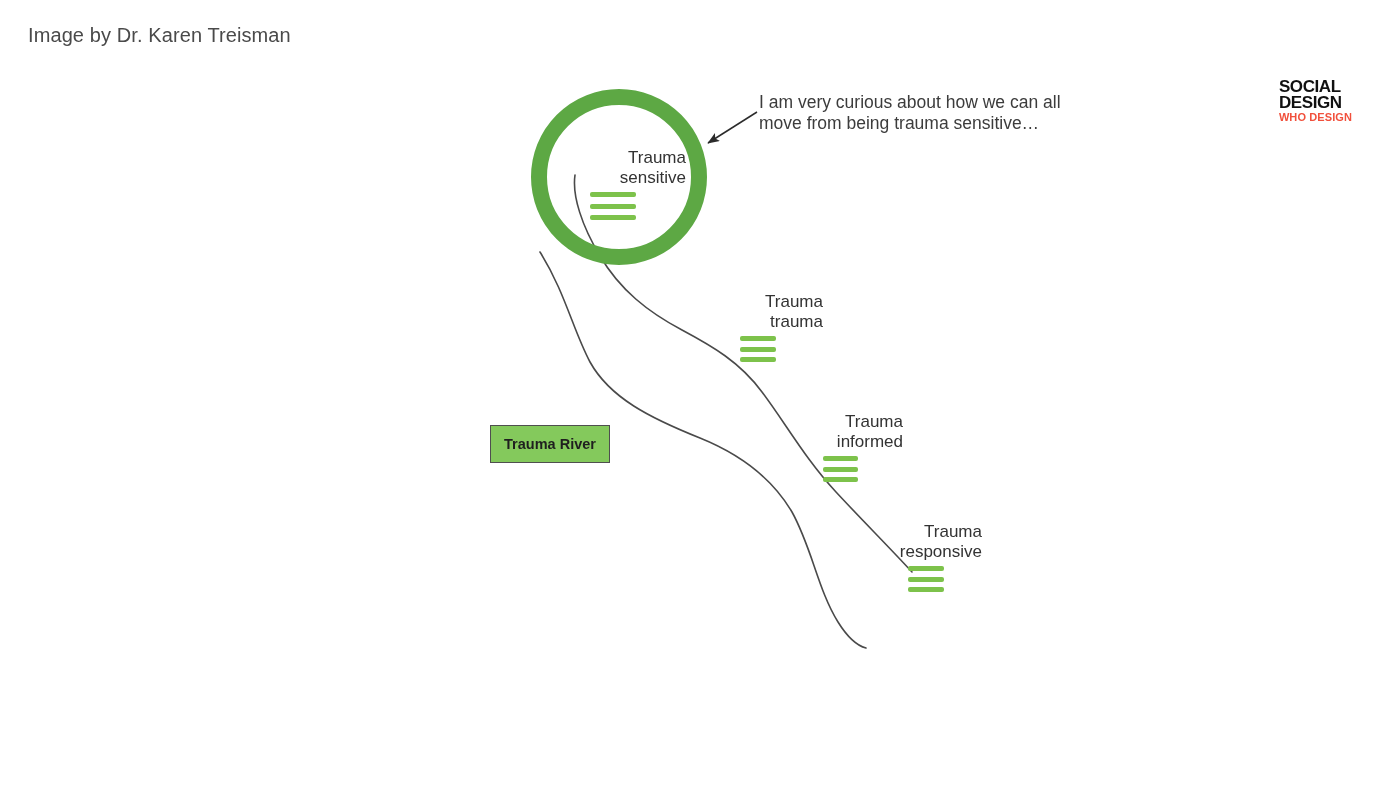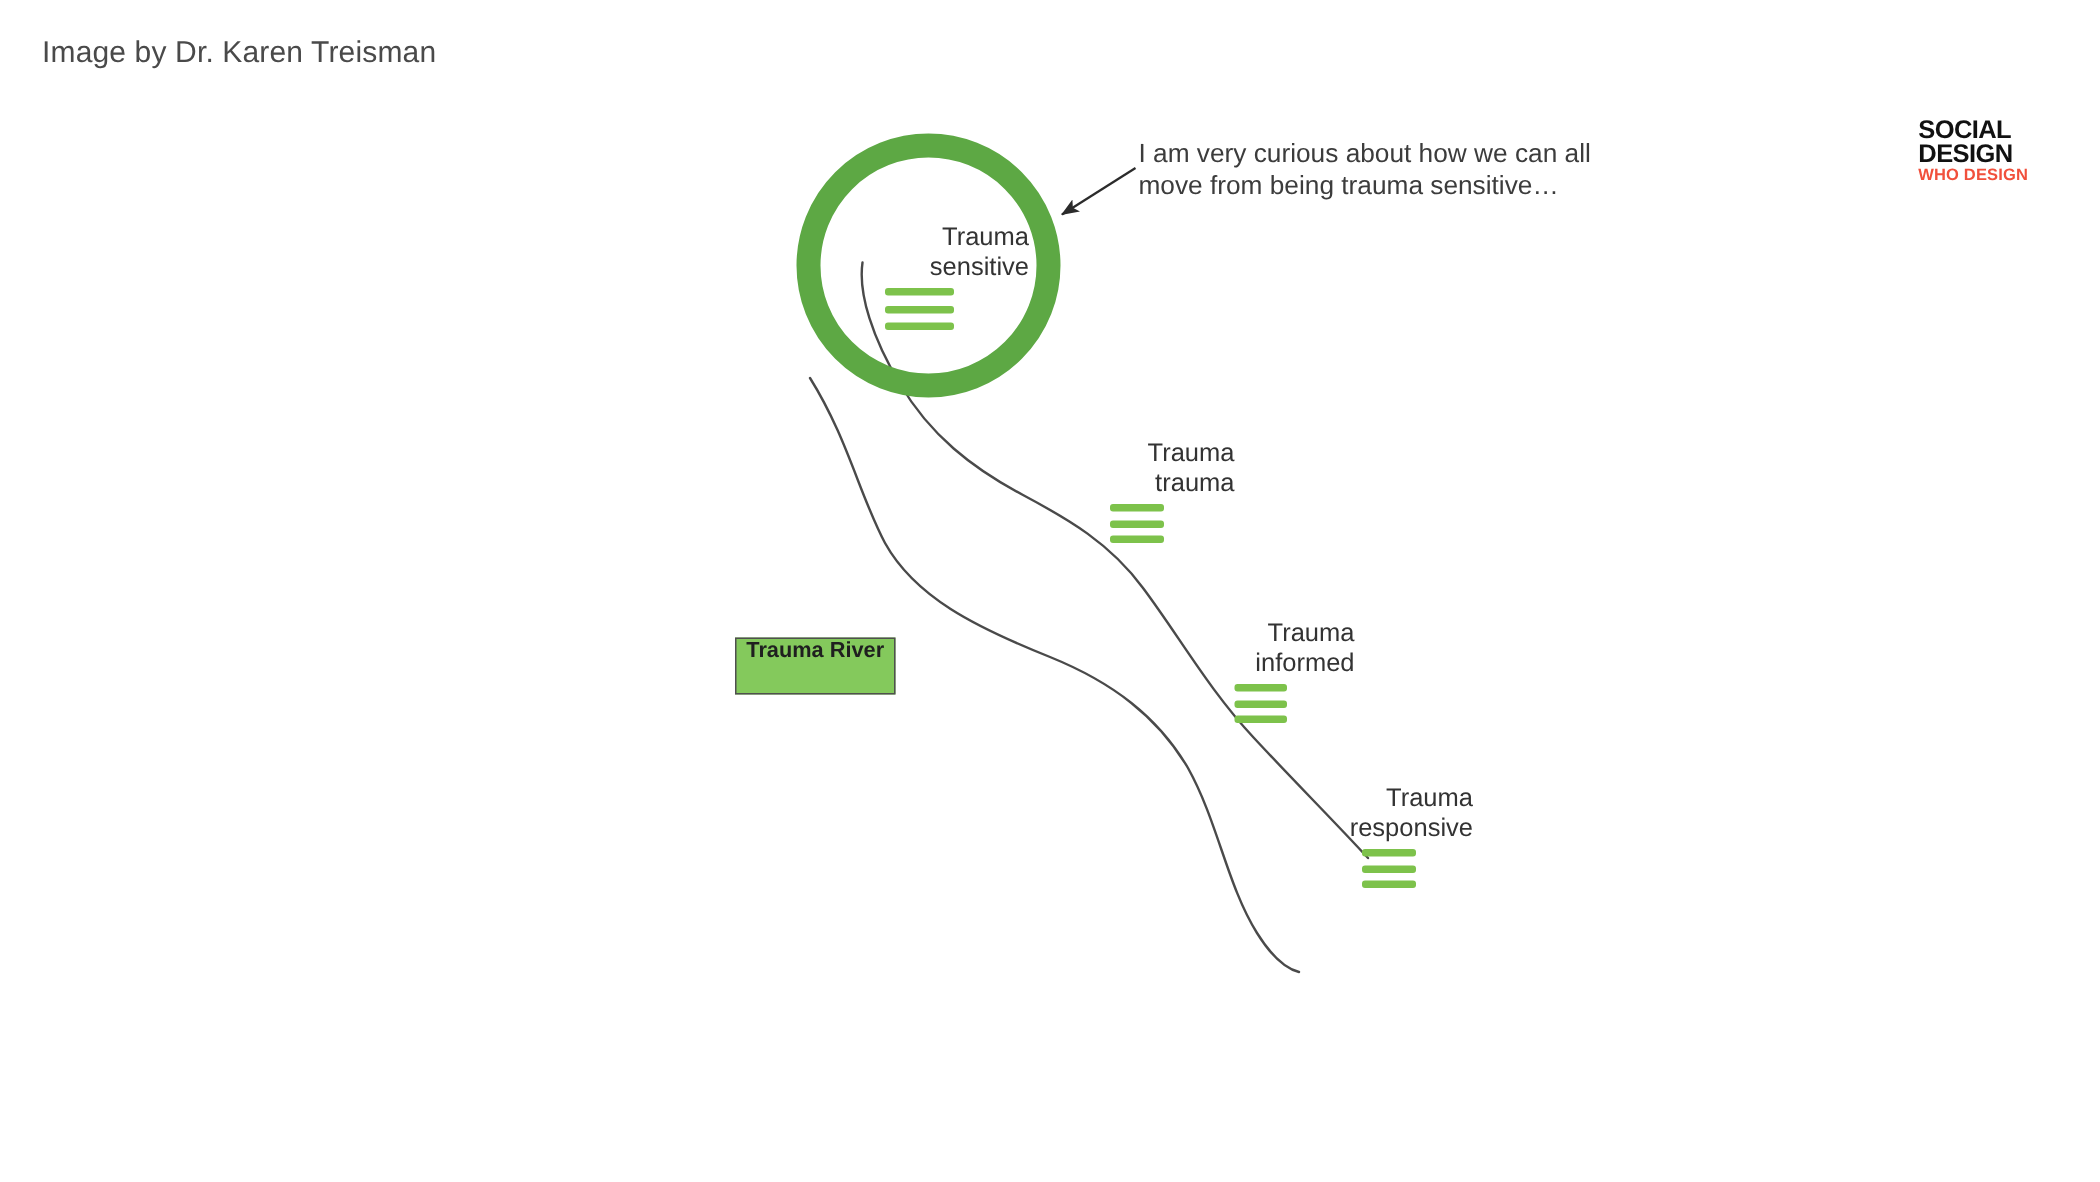--- a/index.html
+++ b/index.html
@@ -99,26 +99,27 @@
     width: 100%;
     background: #7dc24b;
     border-radius: 2px;
   }
 
   
   #river-box {
     position: absolute;
     left: 490px;
     top: 425px;
-    width: 107px;
+    width: 120px;
     height: 38px;
     background: #84c95c;
     border: 1px solid #4f4f4f;
     box-sizing: border-box;
     display: flex;
+    align-items: center;
     justify-content: center;
     font-size: 14.5px;
     font-weight: 700;
     color: #1f1f1f;
   }
 </style>
 </head>
 <body>
 
 <div id="credit">Image by Dr. Karen Treisman</div>

